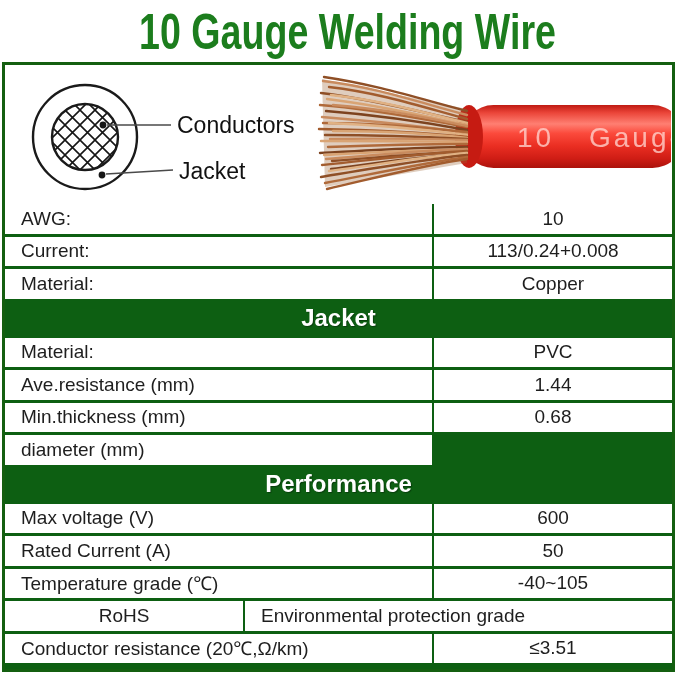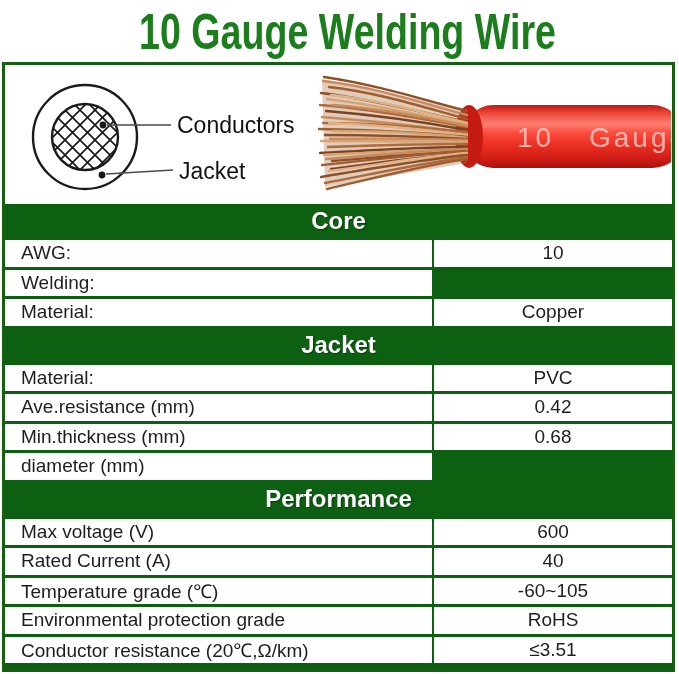--- a/index.html
+++ b/index.html
@@ -145,66 +145,66 @@
         </g>
 
         <text x="200" y="82" font-size="28" fill="#ffd5cf" opacity="0.78" letter-spacing="3">10</text>
         <text x="272" y="82" font-size="28" fill="#ffd5cf" opacity="0.78" letter-spacing="3">Gauge</text>
       </svg>
     </div>
   </div>
 
   <div class="spec-table">
 
-    <div class="section-header">Core</div>
     <div class="row">
       <div class="cell label">AWG:</div>
       <div class="cell value">10</div>
     </div>
     <div class="row">
-      <div class="cell label">Welding:</div>
+      <div class="cell label">Current:</div>
+      <div class="cell value">113/0.24+0.008</div>
     </div>
     <div class="row">
       <div class="cell label">Material:</div>
       <div class="cell value">Copper</div>
     </div>
 
     <div class="section-header">Jacket</div>
     <div class="row">
       <div class="cell label">Material:</div>
       <div class="cell value">PVC</div>
     </div>
     <div class="row">
       <div class="cell label">Ave.resistance (mm)</div>
-      <div class="cell value">0.42</div>
+      <div class="cell value">1.44</div>
     </div>
     <div class="row">
       <div class="cell label">Min.thickness (mm)</div>
       <div class="cell value">0.68</div>
     </div>
     <div class="row">
       <div class="cell label">diameter (mm)</div>
     </div>
 
     <div class="section-header">Performance</div>
     <div class="row">
       <div class="cell label">Max voltage (V)</div>
       <div class="cell value">600</div>
     </div>
     <div class="row">
       <div class="cell label">Rated Current (A)</div>
-      <div class="cell value">40</div>
+      <div class="cell value">50</div>
     </div>
     <div class="row">
       <div class="cell label">Temperature grade (℃)</div>
-      <div class="cell value">-60~105</div>
-    </div>
-    <div class="row">
+      <div class="cell value">-40~105</div>
+    </div>
+    <div class="row">
+      <div class="cell value">RoHS</div>
       <div class="cell label">Environmental protection grade</div>
-      <div class="cell value">RoHS</div>
     </div>
     <div class="row">
       <div class="cell label">Conductor resistance (20℃,Ω/km)</div>
       <div class="cell value">≤3.51</div>
     </div>
 
   </div>
 </div>
 
 </body></html>

